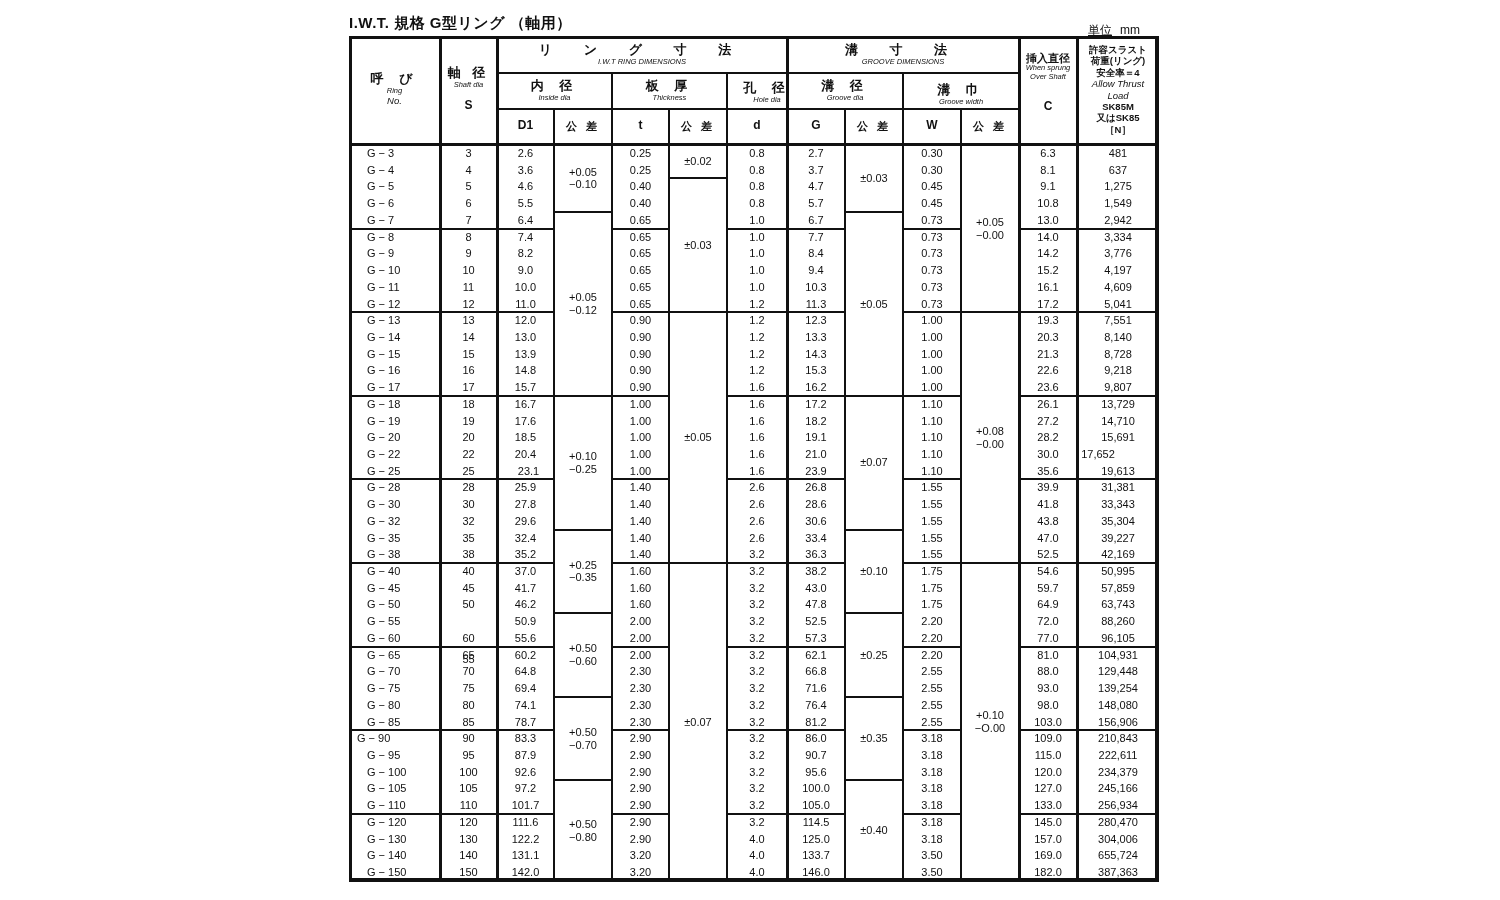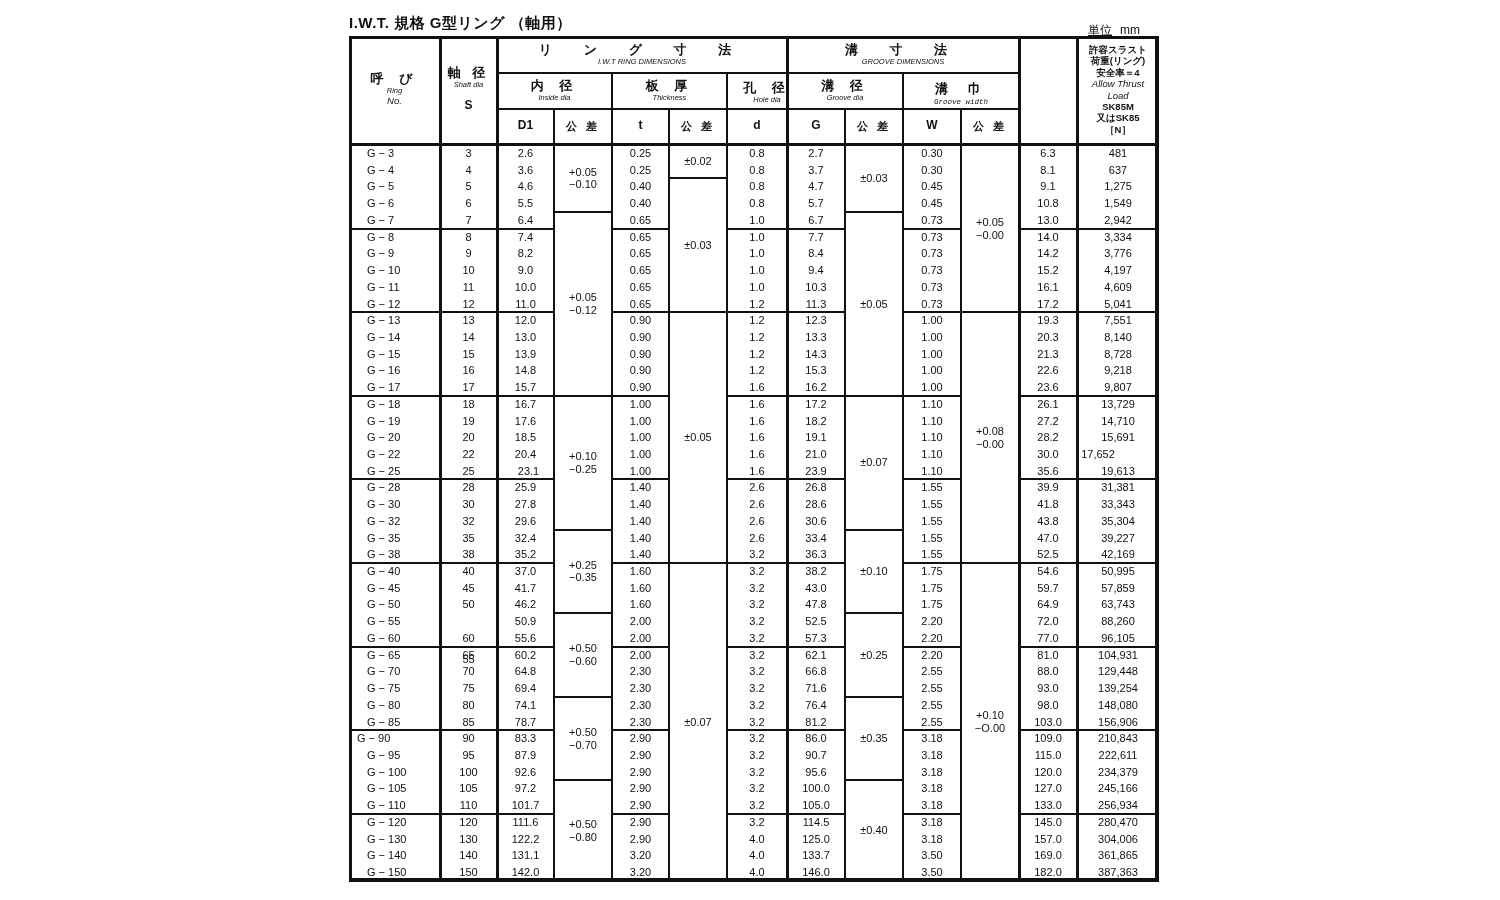--- a/index.html
+++ b/index.html
@@ -59,23 +59,29 @@
     <span class="en">Hole dia</span>
   </div>
   <div class="cell" style="left:438px;top:0;width:232px;height:37px;">
     <span class="jp" style="letter-spacing:14px">溝 寸 法</span>
     <span class="en">GROOVE DIMENSIONS</span>
   </div>
   <div class="cell" style="left:438px;top:37px;width:116px;height:36px;">
     <span class="jp">溝 径</span>
     <span class="en">Groove dia</span>
   </div>
-  <div class="cell" style="left:554px;top:37px;width:116px;height:44px;font-family:Liberation Mono, monospace;">
+  <div class="cell" style="left:554px;top:37px;width:116px;height:44px;">
     <span class="jp">溝 巾</span>
     <span class="en">Groove width</span>
+  </div>
+  <div class="cell" style="left:670px;top:0;width:58px;height:107px;">
+    <span class="jp" style="letter-spacing:0;font-size:11px;margin-top:-14px">挿入直径</span>
+    <span class="en">When sprung</span>
+    <span class="en">Over Shaft</span>
+    <span class="sym" style="margin-top:18px">C</span>
   </div>
   <div class="cell" style="left:728px;top:0;width:82px;height:107px;font-size:9.5px;line-height:1.2;">
     <span style="font-weight:bold">許容スラスト</span>
     <span style="font-weight:bold">荷重(リング)</span>
     <span style="font-weight:bold">安全率＝4</span>
     <span style="font-style:italic">Allow Thrust</span>
     <span style="font-style:italic">Load</span>
     <span style="font-weight:bold">SK85M</span>
     <span style="font-weight:bold">又はSK85</span>
     <span style="font-weight:bold">［N］</span>
@@ -471,21 +477,21 @@
       <div class="cell data" style="left: 670px; top: 794.52px; width: 58px; height: 16.72px;">157.0</div>
       <div class="cell data" style="left: 728px; top: 794.52px; width: 82px; height: 16.72px;">304,006</div>
       <div class="cell data" style="left: 0px; top: 811.24px; width: 91px; height: 16.72px; align-items: flex-start; padding-left: 18px;">G − 140</div>
       <div class="cell data" style="left: 91px; top: 811.24px; width: 57px; height: 16.72px;">140</div>
       <div class="cell data" style="left: 148px; top: 811.24px; width: 57px; height: 16.72px;">131.1</div>
       <div class="cell data" style="left: 263px; top: 811.24px; width: 57px; height: 16.72px;">3.20</div>
       <div class="cell data" style="left: 378px; top: 811.24px; width: 60px; height: 16.72px;">4.0</div>
       <div class="cell data" style="left: 438px; top: 811.24px; width: 58px; height: 16.72px;">133.7</div>
       <div class="cell data" style="left: 554px; top: 811.24px; width: 58px; height: 16.72px;">3.50</div>
       <div class="cell data" style="left: 670px; top: 811.24px; width: 58px; height: 16.72px;">169.0</div>
-      <div class="cell data" style="left: 728px; top: 811.24px; width: 82px; height: 16.72px;">361,865</div>
+      <div class="cell data" style="left: 728px; top: 811.24px; width: 82px; height: 16.72px;">655,724</div>
       <div class="cell data" style="left: 0px; top: 827.96px; width: 91px; height: 16.72px; align-items: flex-start; padding-left: 18px;">G − 150</div>
       <div class="cell data" style="left: 91px; top: 827.96px; width: 57px; height: 16.72px;">150</div>
       <div class="cell data" style="left: 148px; top: 827.96px; width: 57px; height: 16.72px;">142.0</div>
       <div class="cell data" style="left: 263px; top: 827.96px; width: 57px; height: 16.72px;">3.20</div>
       <div class="cell data" style="left: 378px; top: 827.96px; width: 60px; height: 16.72px;">4.0</div>
       <div class="cell data" style="left: 438px; top: 827.96px; width: 58px; height: 16.72px;">146.0</div>
       <div class="cell data" style="left: 554px; top: 827.96px; width: 58px; height: 16.72px;">3.50</div>
       <div class="cell data" style="left: 670px; top: 827.96px; width: 58px; height: 16.72px;">182.0</div>
       <div class="cell data" style="left: 728px; top: 827.96px; width: 82px; height: 16.72px;">387,363</div>
       <div class="cell data" style="left: 205px; top: 109px; width: 58px; height: 66.88px;">

